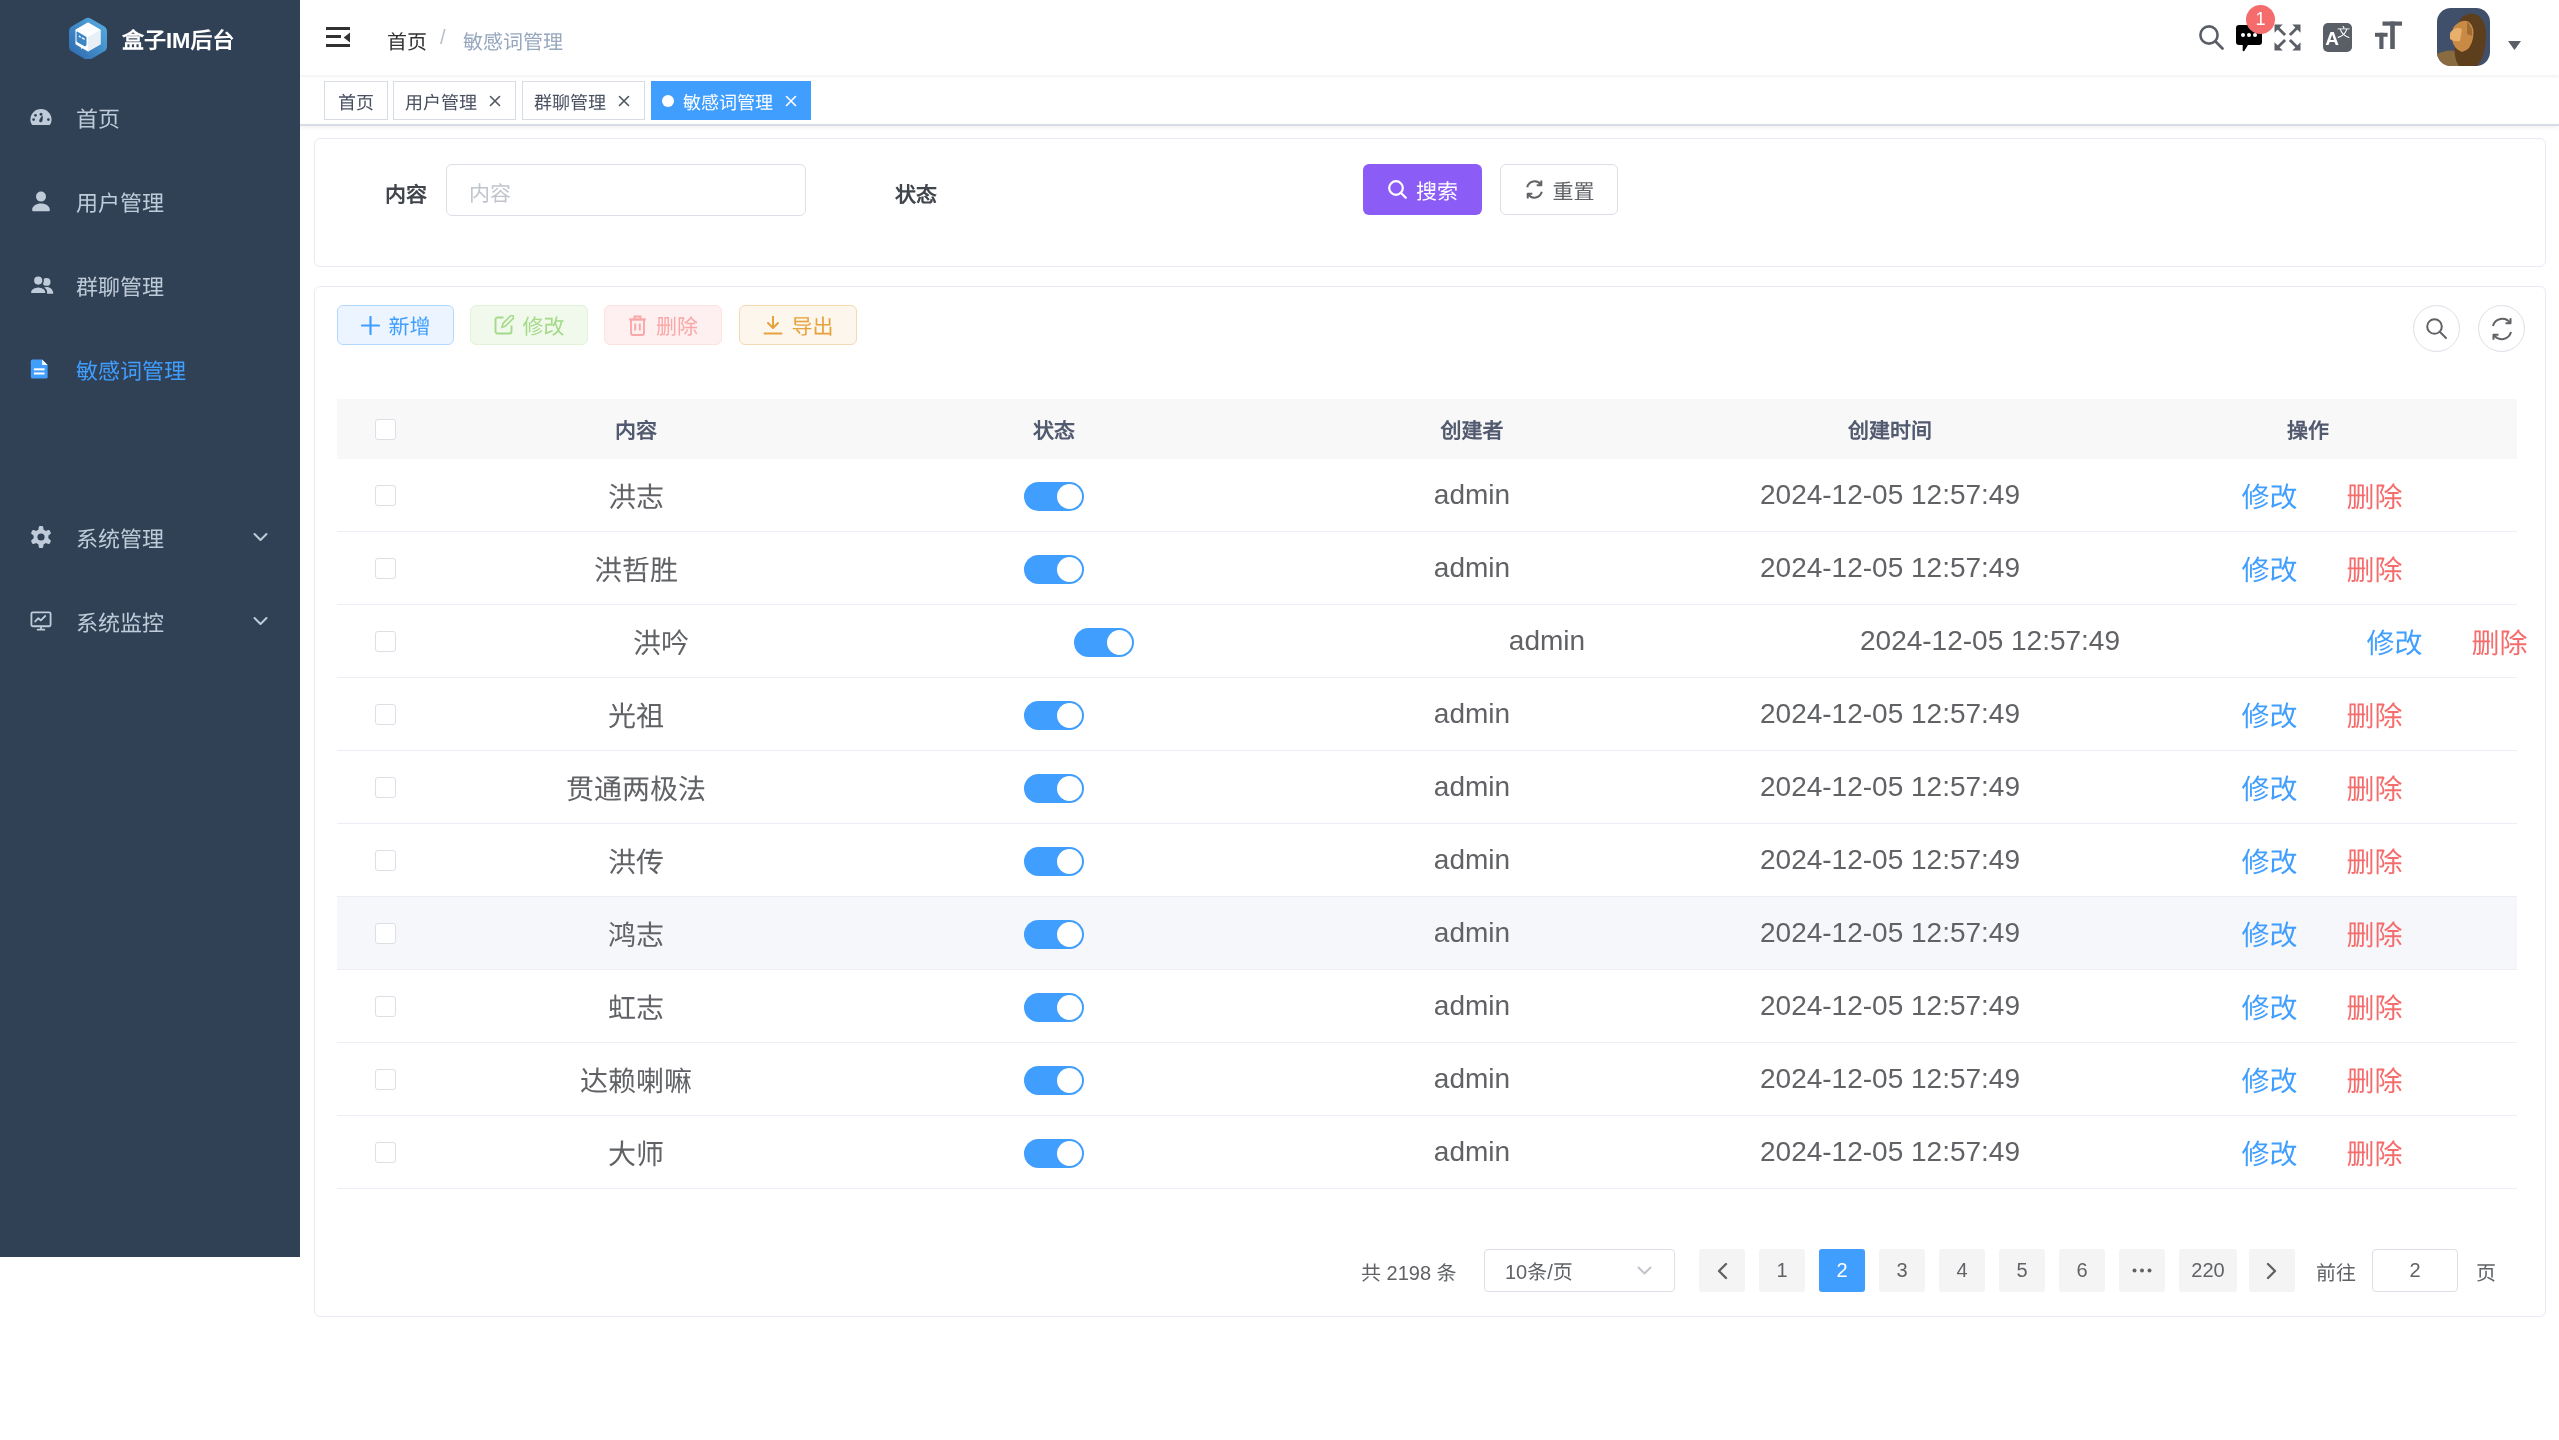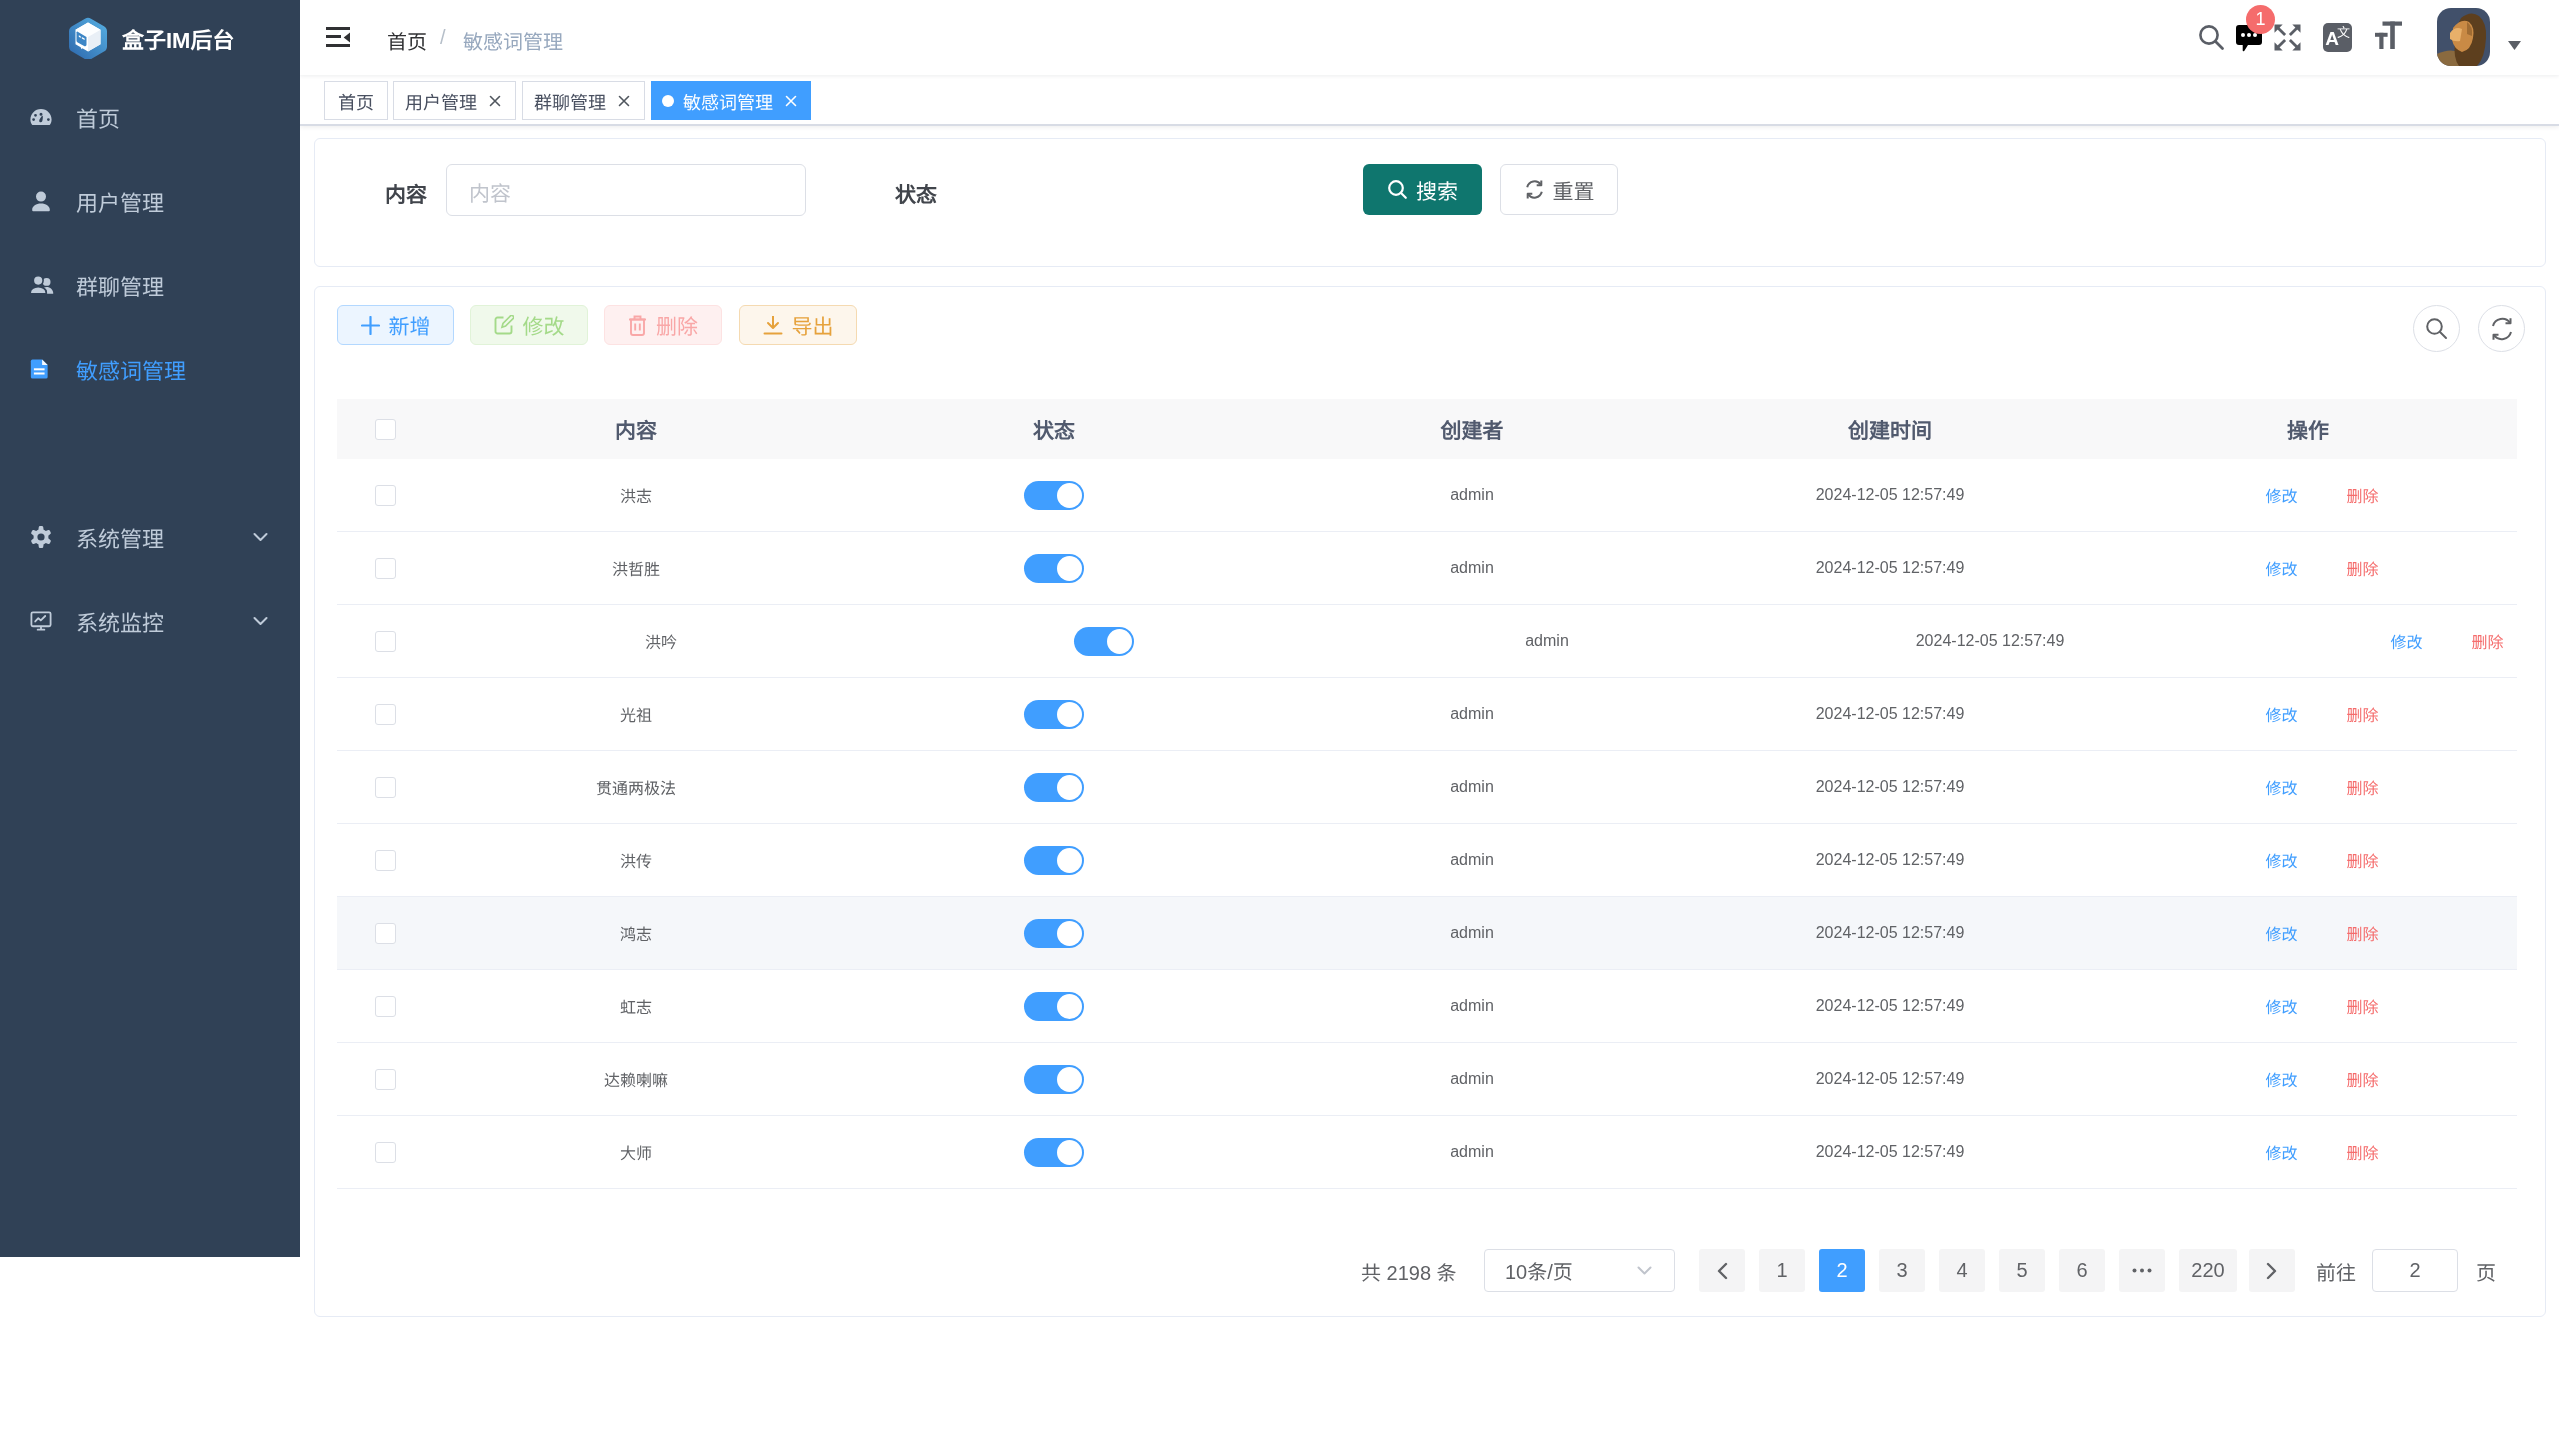--- a/index.html
+++ b/index.html
@@ -35,31 +35,31 @@
 
 .card{position:absolute;background:#fff;border:1.5px solid #e6ebf5;border-radius:6px}
 .card1{left:314px;top:138px;width:2232px;height:129px}
 .card2{left:314px;top:286px;width:2232px;height:1031px}
 
 .flab{position:absolute;top:178px;font-size:21px;font-weight:bold;color:#41454c}
 .finp{position:absolute;top:164px;height:52px;border:1.5px solid #dcdfe6;border-radius:6px;background:#fff}
 .ph{position:absolute;left:22px;top:12px;font-size:21px;color:#c0c4cc}
 
 .btn{position:absolute;border-radius:6px;font-size:21px;display:flex;align-items:center;justify-content:center;white-space:nowrap}
-.bsearch{left:1363px;top:164px;width:119px;height:51px;background:#0f766e;color:#fff}
+.bsearch{left:1363px;top:164px;width:119px;height:51px;background:#8b5cf6;color:#fff}
 .breset{left:1500px;top:164px;width:118px;height:51px;background:#fff;border:1.5px solid #dcdfe6;color:#606266}
 .tb{top:305px;height:40px;border:1.5px solid}
 .badd{left:337px;width:117px;background:#ecf5ff;border-color:#b3d8ff;color:#409eff}
 .bedit{left:470px;width:118px;background:#f0f9eb;border-color:#e1f3d8;color:#a4da89}
 .bdel{left:604px;width:118px;background:#fef0f0;border-color:#fde2e2;color:#f9a7a7}
 .bexp{left:739px;width:118px;background:#fdf6ec;border-color:#f5dab1;color:#e6a23c}
 .circ{position:absolute;top:305px;width:47px;height:47px;border-radius:50%;border:1.5px solid #dcdfe6;background:#fff;display:flex;align-items:center;justify-content:center}
 
 .thead{position:absolute;left:337px;top:399px;width:2180px;height:60px;background:#f8f8f9;display:flex;align-items:center;font-size:21px;font-weight:bold;color:#515a6e}
-.trow{position:absolute;left:337px;width:2180px;height:73px;display:flex;align-items:center;font-size:16px;color:#606266;border-bottom:1.5px solid #ebeef5}
+.trow{position:absolute;left:337px;width:2180px;height:73px;display:flex;align-items:center;font-size:28px;color:#606266;border-bottom:1.5px solid #ebeef5}
 .c0{width:90px;flex:none;display:flex;justify-content:center}
 .c1,.c2,.c3,.c4,.c5{width:418px;flex:none;text-align:center}
 .cbx{width:21px;height:21px;border:1.5px solid #dcdfe6;border-radius:3px;background:#fff;margin-left:7px}
 .sw{display:inline-block;width:60px;height:29px;border-radius:15px;background:#409eff;position:relative;vertical-align:middle}
 .sw::after{content:"";position:absolute;right:2px;top:2px;width:25px;height:25px;border-radius:50%;background:#fff}
 .trow .c5{transform:translateX(14px)}
 .lnk-e{color:#409eff}
 .lnk-d{color:#f56c6c;margin-left:49px}
 
 .pg{position:absolute;font-size:20px;color:#606266}

